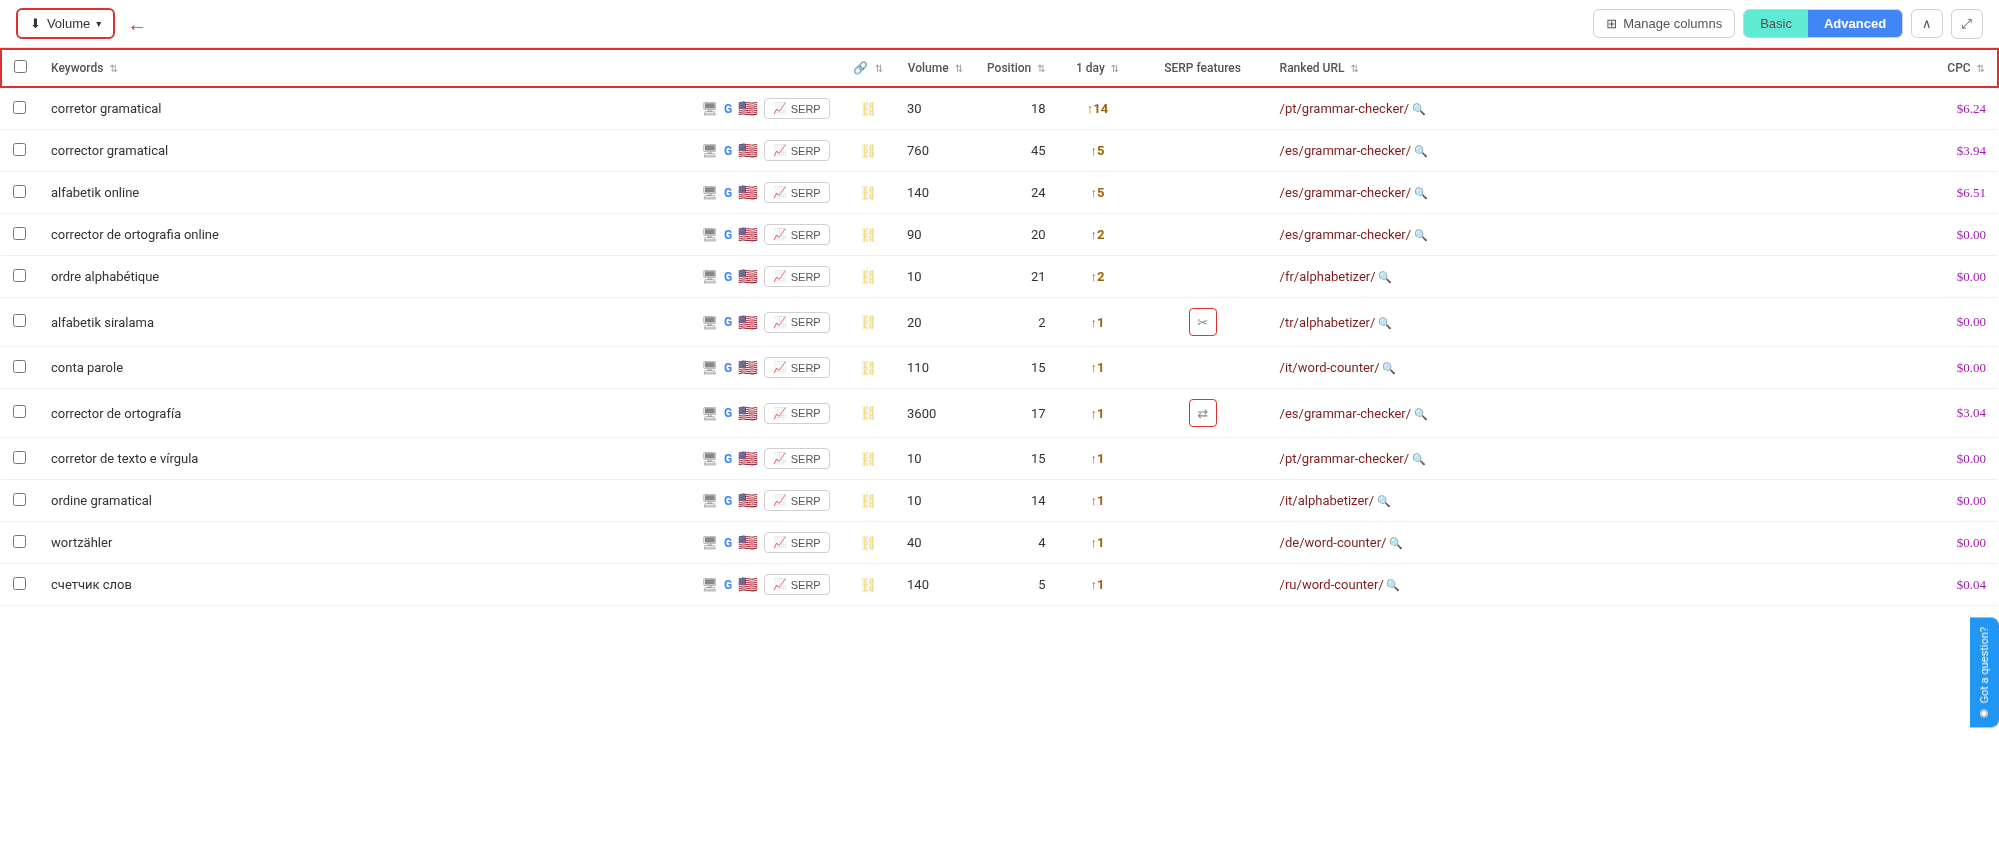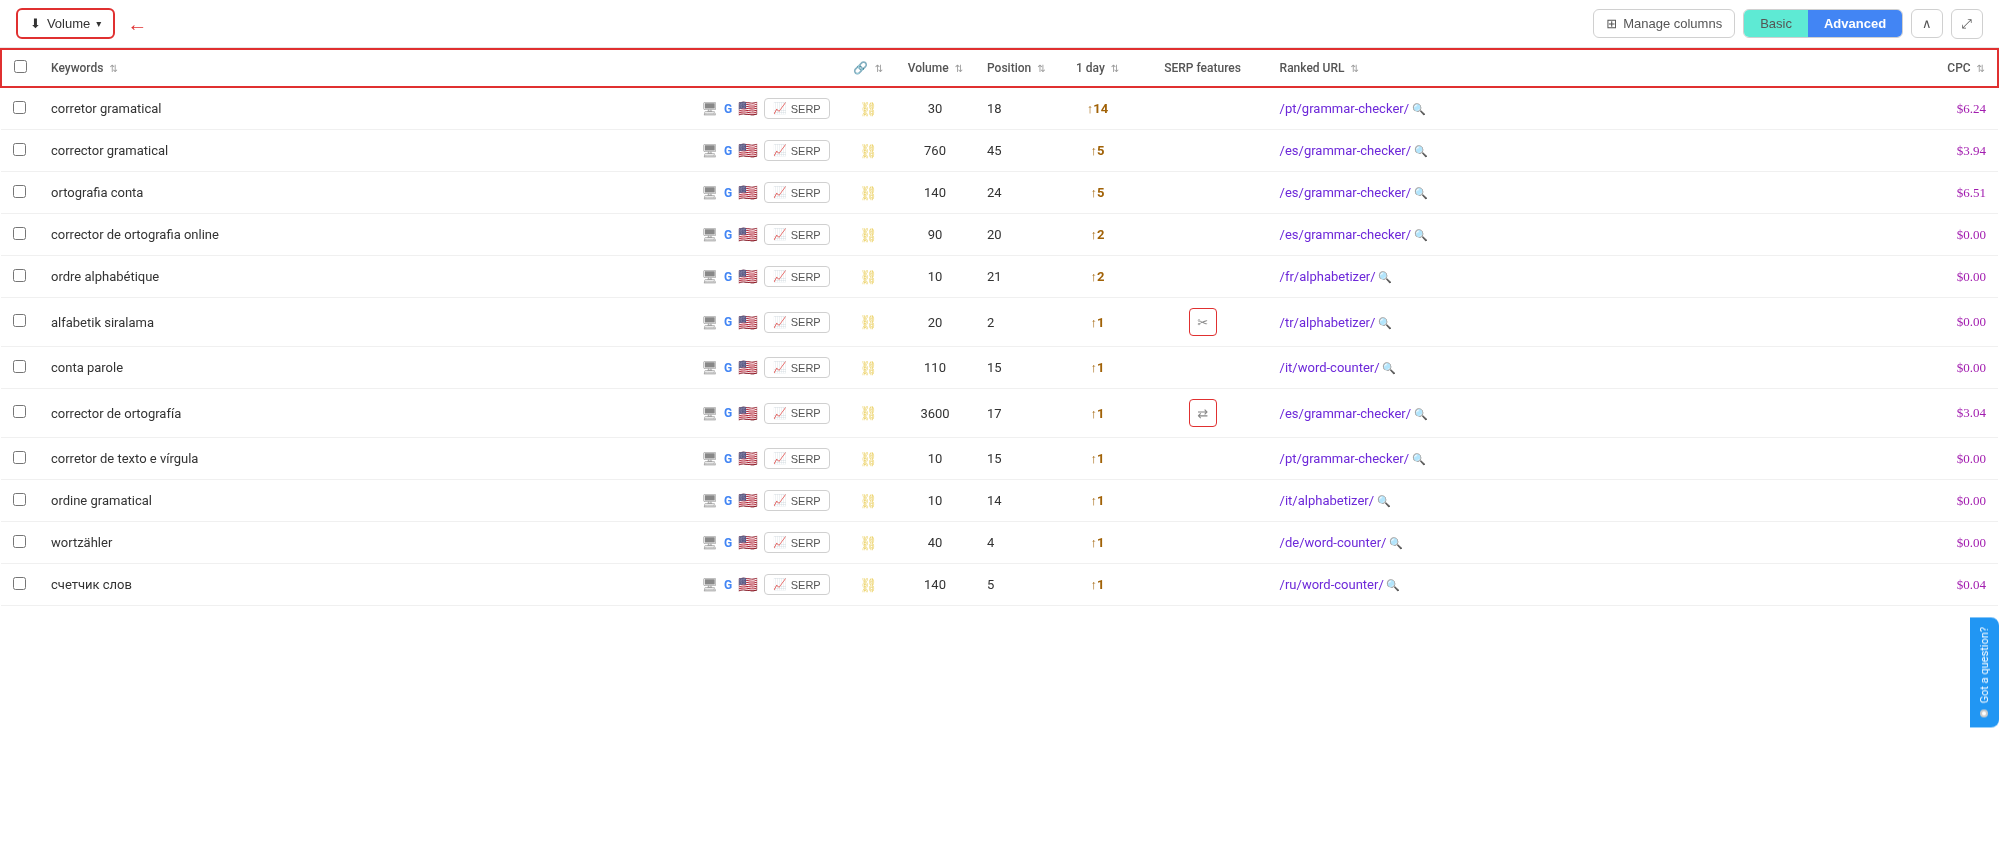--- a/index.html
+++ b/index.html
@@ -117,22 +117,22 @@
       font-size: 13px;
       color: #333;
       white-space: nowrap;
       vertical-align: middle;
     }
 
     .col-checkbox { width: 36px; }
     .col-keyword { min-width: 220px; }
     .col-icons { width: 120px; }
     .col-link { width: 50px; text-align: center; }
-    .col-volume { width: 80px; text-align: center; }
-    .col-position { width: 80px; text-align: left; }
+    .col-volume { width: 80px; text-align: left; }
+    .col-position { width: 80px; text-align: right; }
     .col-day { width: 80px; text-align: center; }
     .col-serp { width: 130px; text-align: center; }
     .col-url { min-width: 220px; }
     .col-cpc { width: 80px; text-align: right; }
 
     .sort-icon { color: #999; font-size: 10px; margin-left: 3px; }
 
     .row-icons { display: flex; align-items: center; gap: 6px; }
 
     .serp-btn {
@@ -146,21 +146,21 @@
       color: #555;
       background: #fff;
       cursor: pointer;
     }
 
     .link-icon { color: #e8c94a; font-size: 14px; }
 
     .up-arrow { color: #a16207; font-weight: bold; }
 
     .ranked-url {
-      color: #6d28d9;
+      color: #7f1d1d;
       text-decoration: none;
       font-size: 13px;
     }
 
     .search-icon-small { color: #888; font-size: 11px; margin-left: 3px; }
 
     .serp-feature-icon {
       display: inline-flex;
       align-items: center;
       justify-content: center;
@@ -310,21 +310,21 @@
           <td class="col-link center"><span class="link-icon">⛓</span></td>
           <td class="col-volume right">760</td>
           <td class="col-position right">45</td>
           <td class="col-day center"><span class="up-arrow">↑5</span></td>
           <td class="col-serp center"></td>
           <td class="col-url"><a class="ranked-url" href="#">/es/grammar-checker/</a><span class="search-icon-small">🔍</span></td>
           <td class="col-cpc right cpc-value">$3.94</td>
         </tr>
         <tr>
           <td class="col-checkbox"><input type="checkbox" style=""></td>
-          <td class="col-keyword">ortografia conta</td>
+          <td class="col-keyword">alfabetik online</td>
           <td class="col-icons">
       <div class="row-icons">
         <span class="monitor-icon">🖥</span>
         <span class="google-icon">G</span>
         <span class="flag-icon">🇺🇸</span>
         <button class="serp-btn">
           <span>📈</span>
           <span>SERP</span>
         </button>
       </div>

